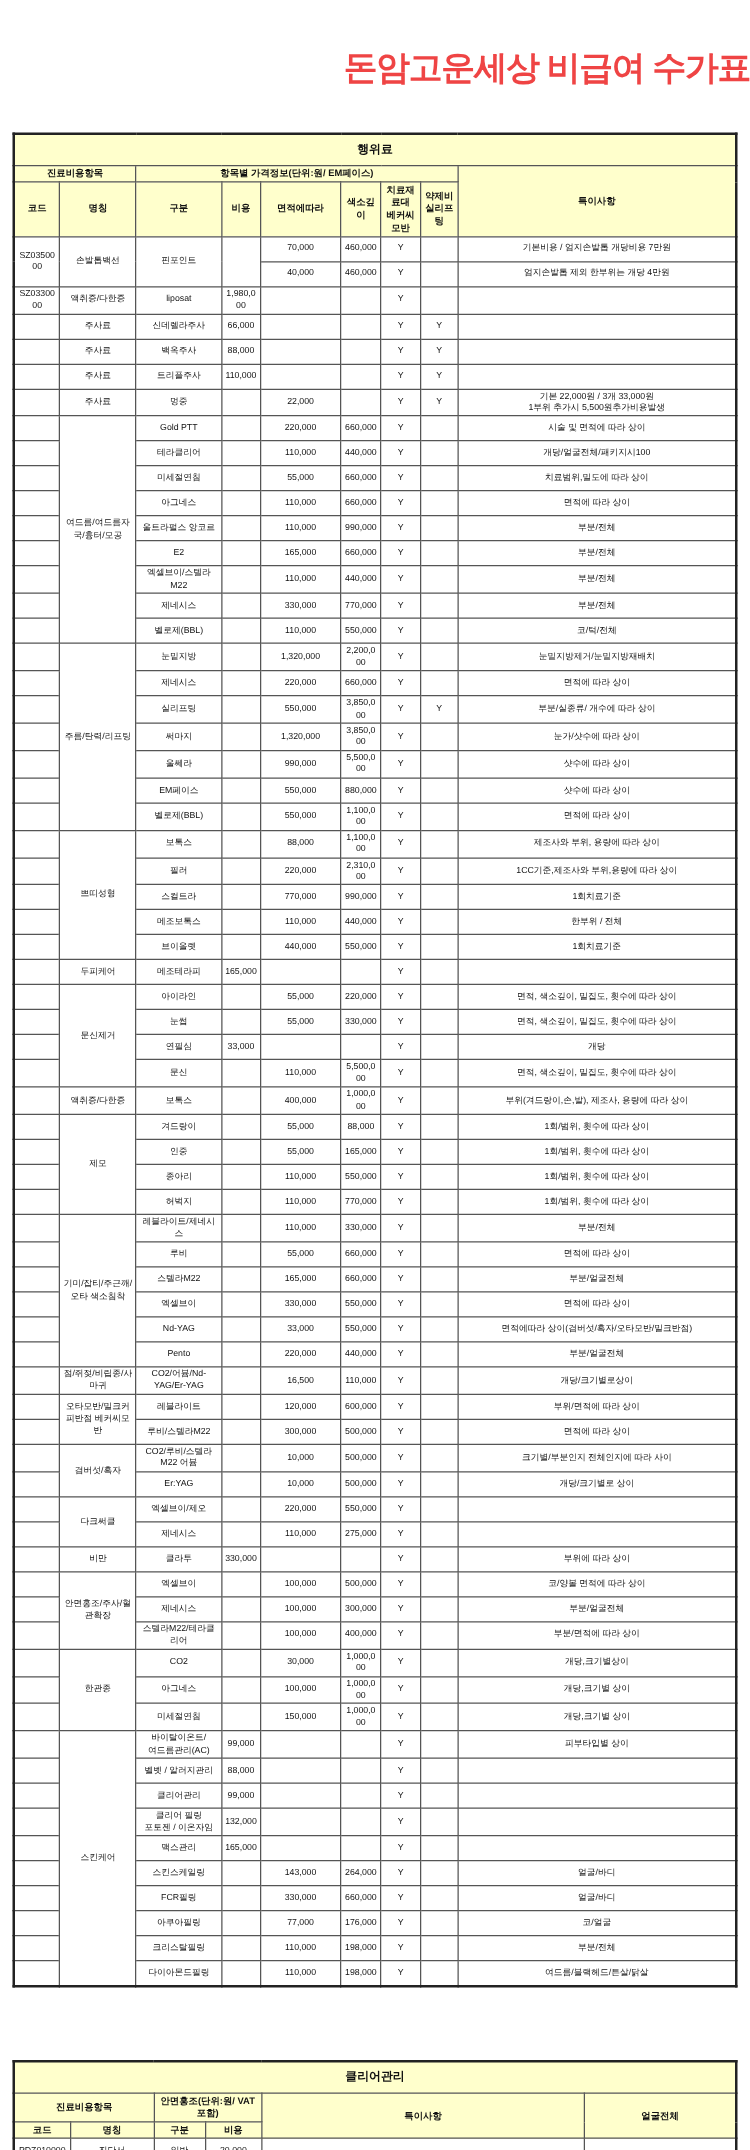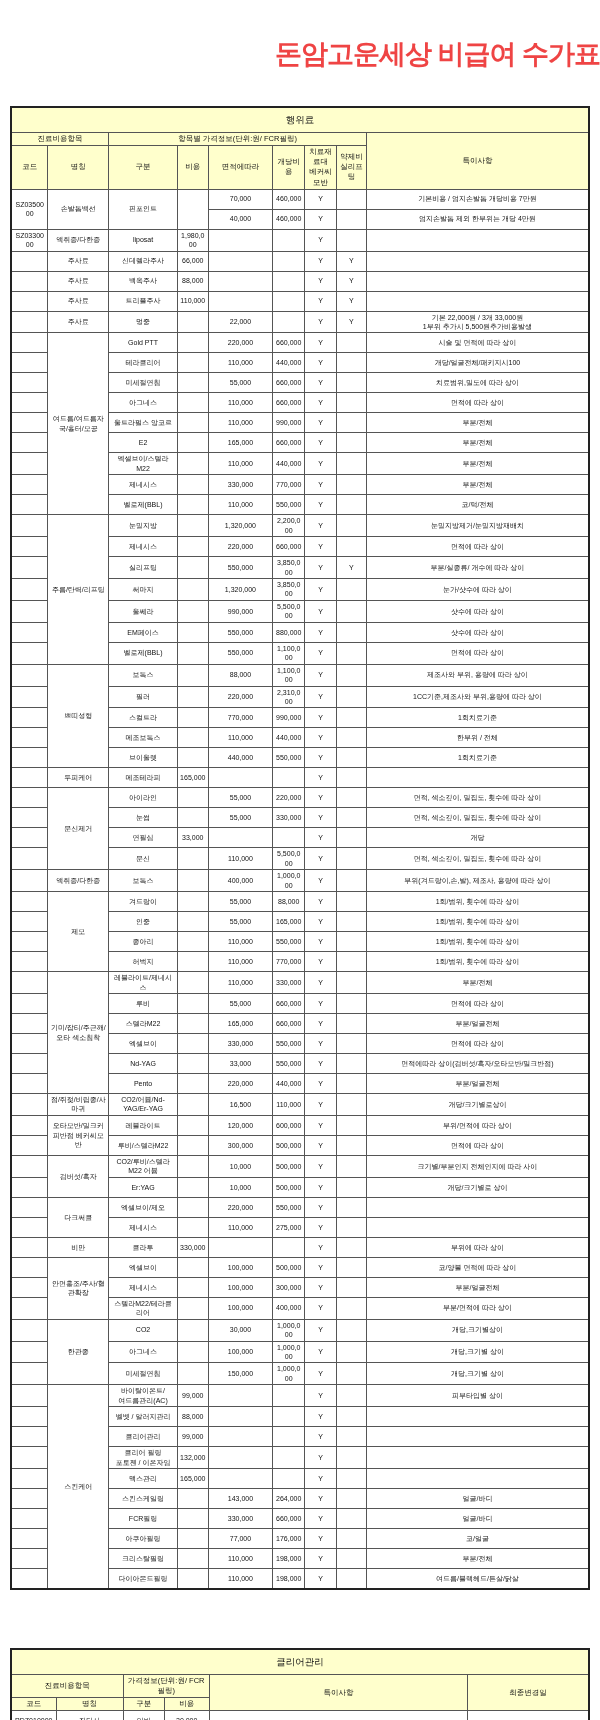--- a/index.html
+++ b/index.html
@@ -35,21 +35,21 @@
     line-height:1.35;
     text-align:center;
     vertical-align:middle;
     padding:1px 2px;
     white-space:pre-line;
     overflow-wrap:break-word;
     word-break:break-word;
   }
   th{
     background:var(--hbg);
-    font-weight:400;
+    font-weight:700;
     font-size:7.5px;
   }
   th.table-title{
     font-size:9.5px;
     height:22px;
   }
   td{height:17px;}
   .gap{height:58px;}
 </style>
 </head>
@@ -68,30 +68,30 @@
     <col style="width:5.5%">
       <col style="width:5.2%">
       <col style="width:38.5%">
   </colgroup>
   <thead>
     <tr>
       <th class="table-title" colspan="9">행위료</th>
     </tr>
     <tr>
       <th colspan="2">진료비용항목</th>
-      <th colspan="6">항목별 가격정보(단위:원/ FCR필링)</th>
+      <th colspan="6">항목별 가격정보(단위:원/ EM페이스)</th>
       <th rowspan="2">특이사항</th>
     </tr>
     <tr>
       <th>코드</th>
       <th>명칭</th>
       <th>구분</th>
       <th>비용</th>
       <th>면적에따라</th>
-      <th>개당비용</th>
+      <th>색소깊이</th>
       <th>치료재료대
 베커씨모반</th>
       <th>약제비
 실리프팅</th>
     </tr>
   </thead>
   <tbody id="act-body">
       <tr>
         <td rowspan="2">SZ0350000</td>
         <td rowspan="2">손발톱백선</td>
@@ -807,23 +807,23 @@
     <col style="width:7.8%">
       <col style="width:44.7%">
       <col style="width:21.0%">
   </colgroup>
   <thead>
     <tr>
       <th class="table-title" colspan="6">클리어관리</th>
     </tr>
     <tr>
       <th colspan="2">진료비용항목</th>
-      <th colspan="2">가격정보(단위:원/ FCR필링)</th>
+      <th colspan="2">안면홍조(단위:원/ VAT포함)</th>
       <th rowspan="2">특이사항</th>
-      <th rowspan="2">최종변경일</th>
+      <th rowspan="2">얼굴전체</th>
     </tr>
     <tr>
       <th>코드</th>
       <th>명칭</th>
       <th>구분</th>
       <th>비용</th>
     </tr>
   </thead>
   <tbody id="cert-body">
       <tr>

